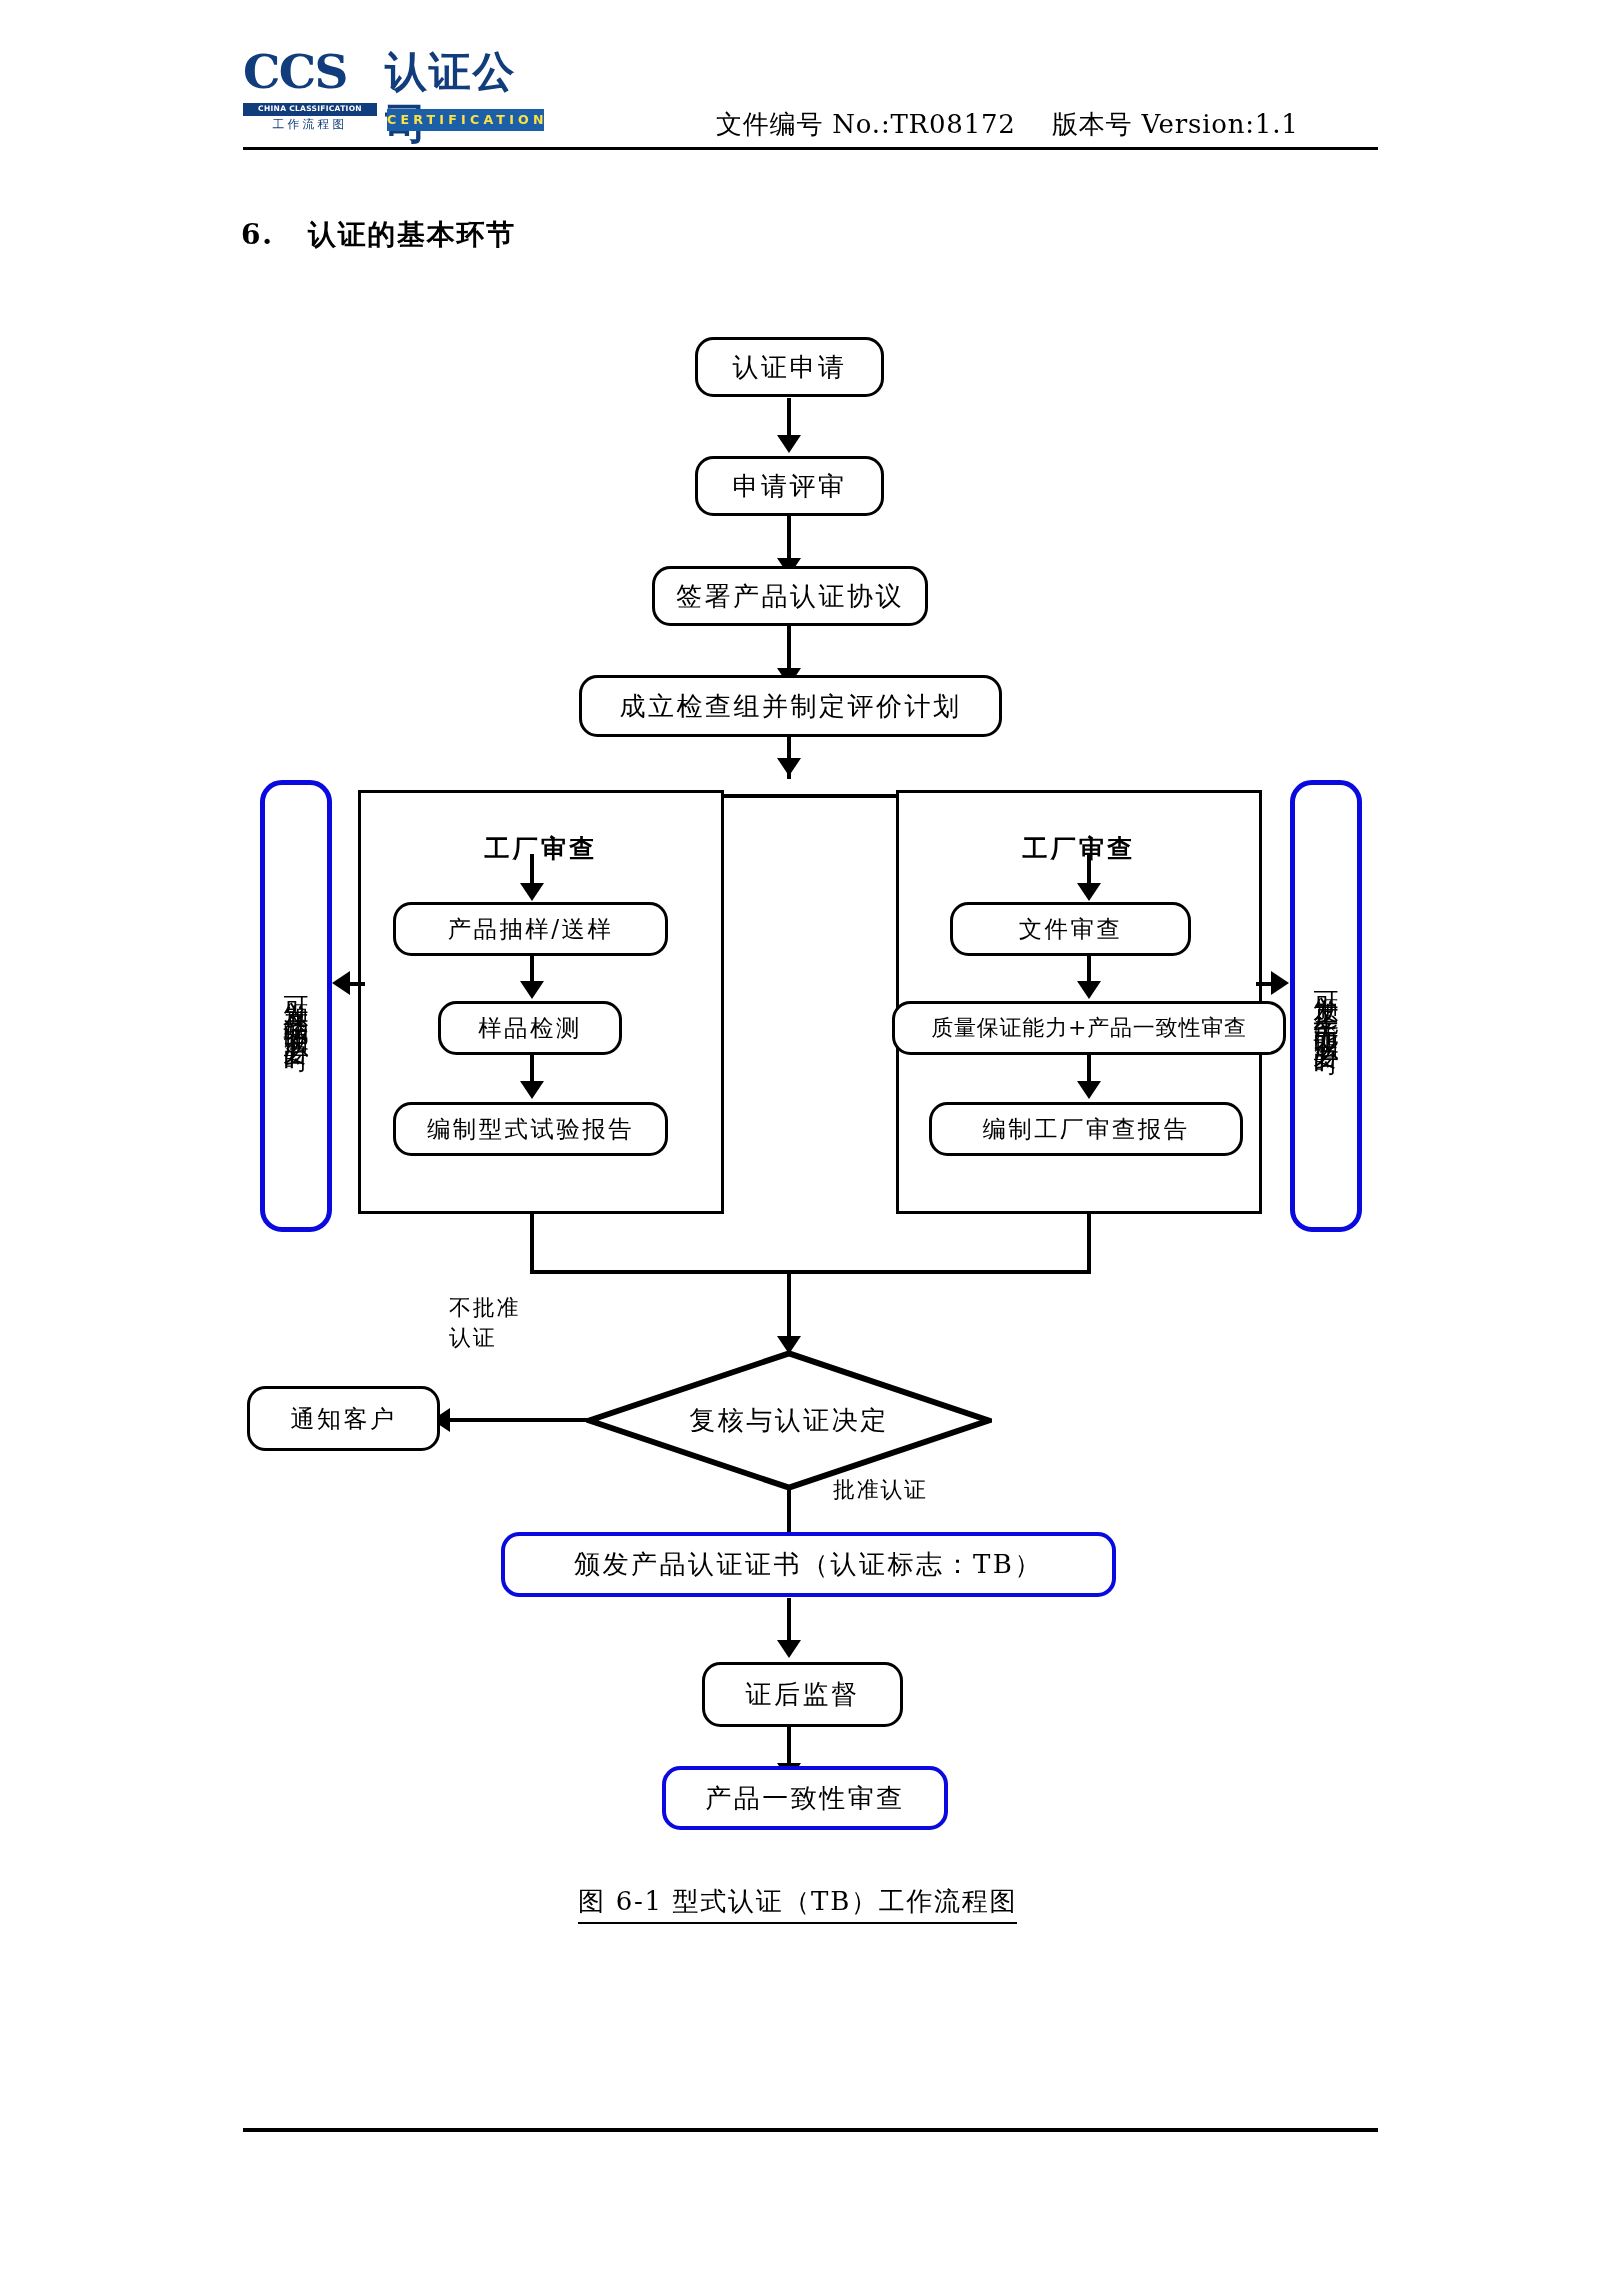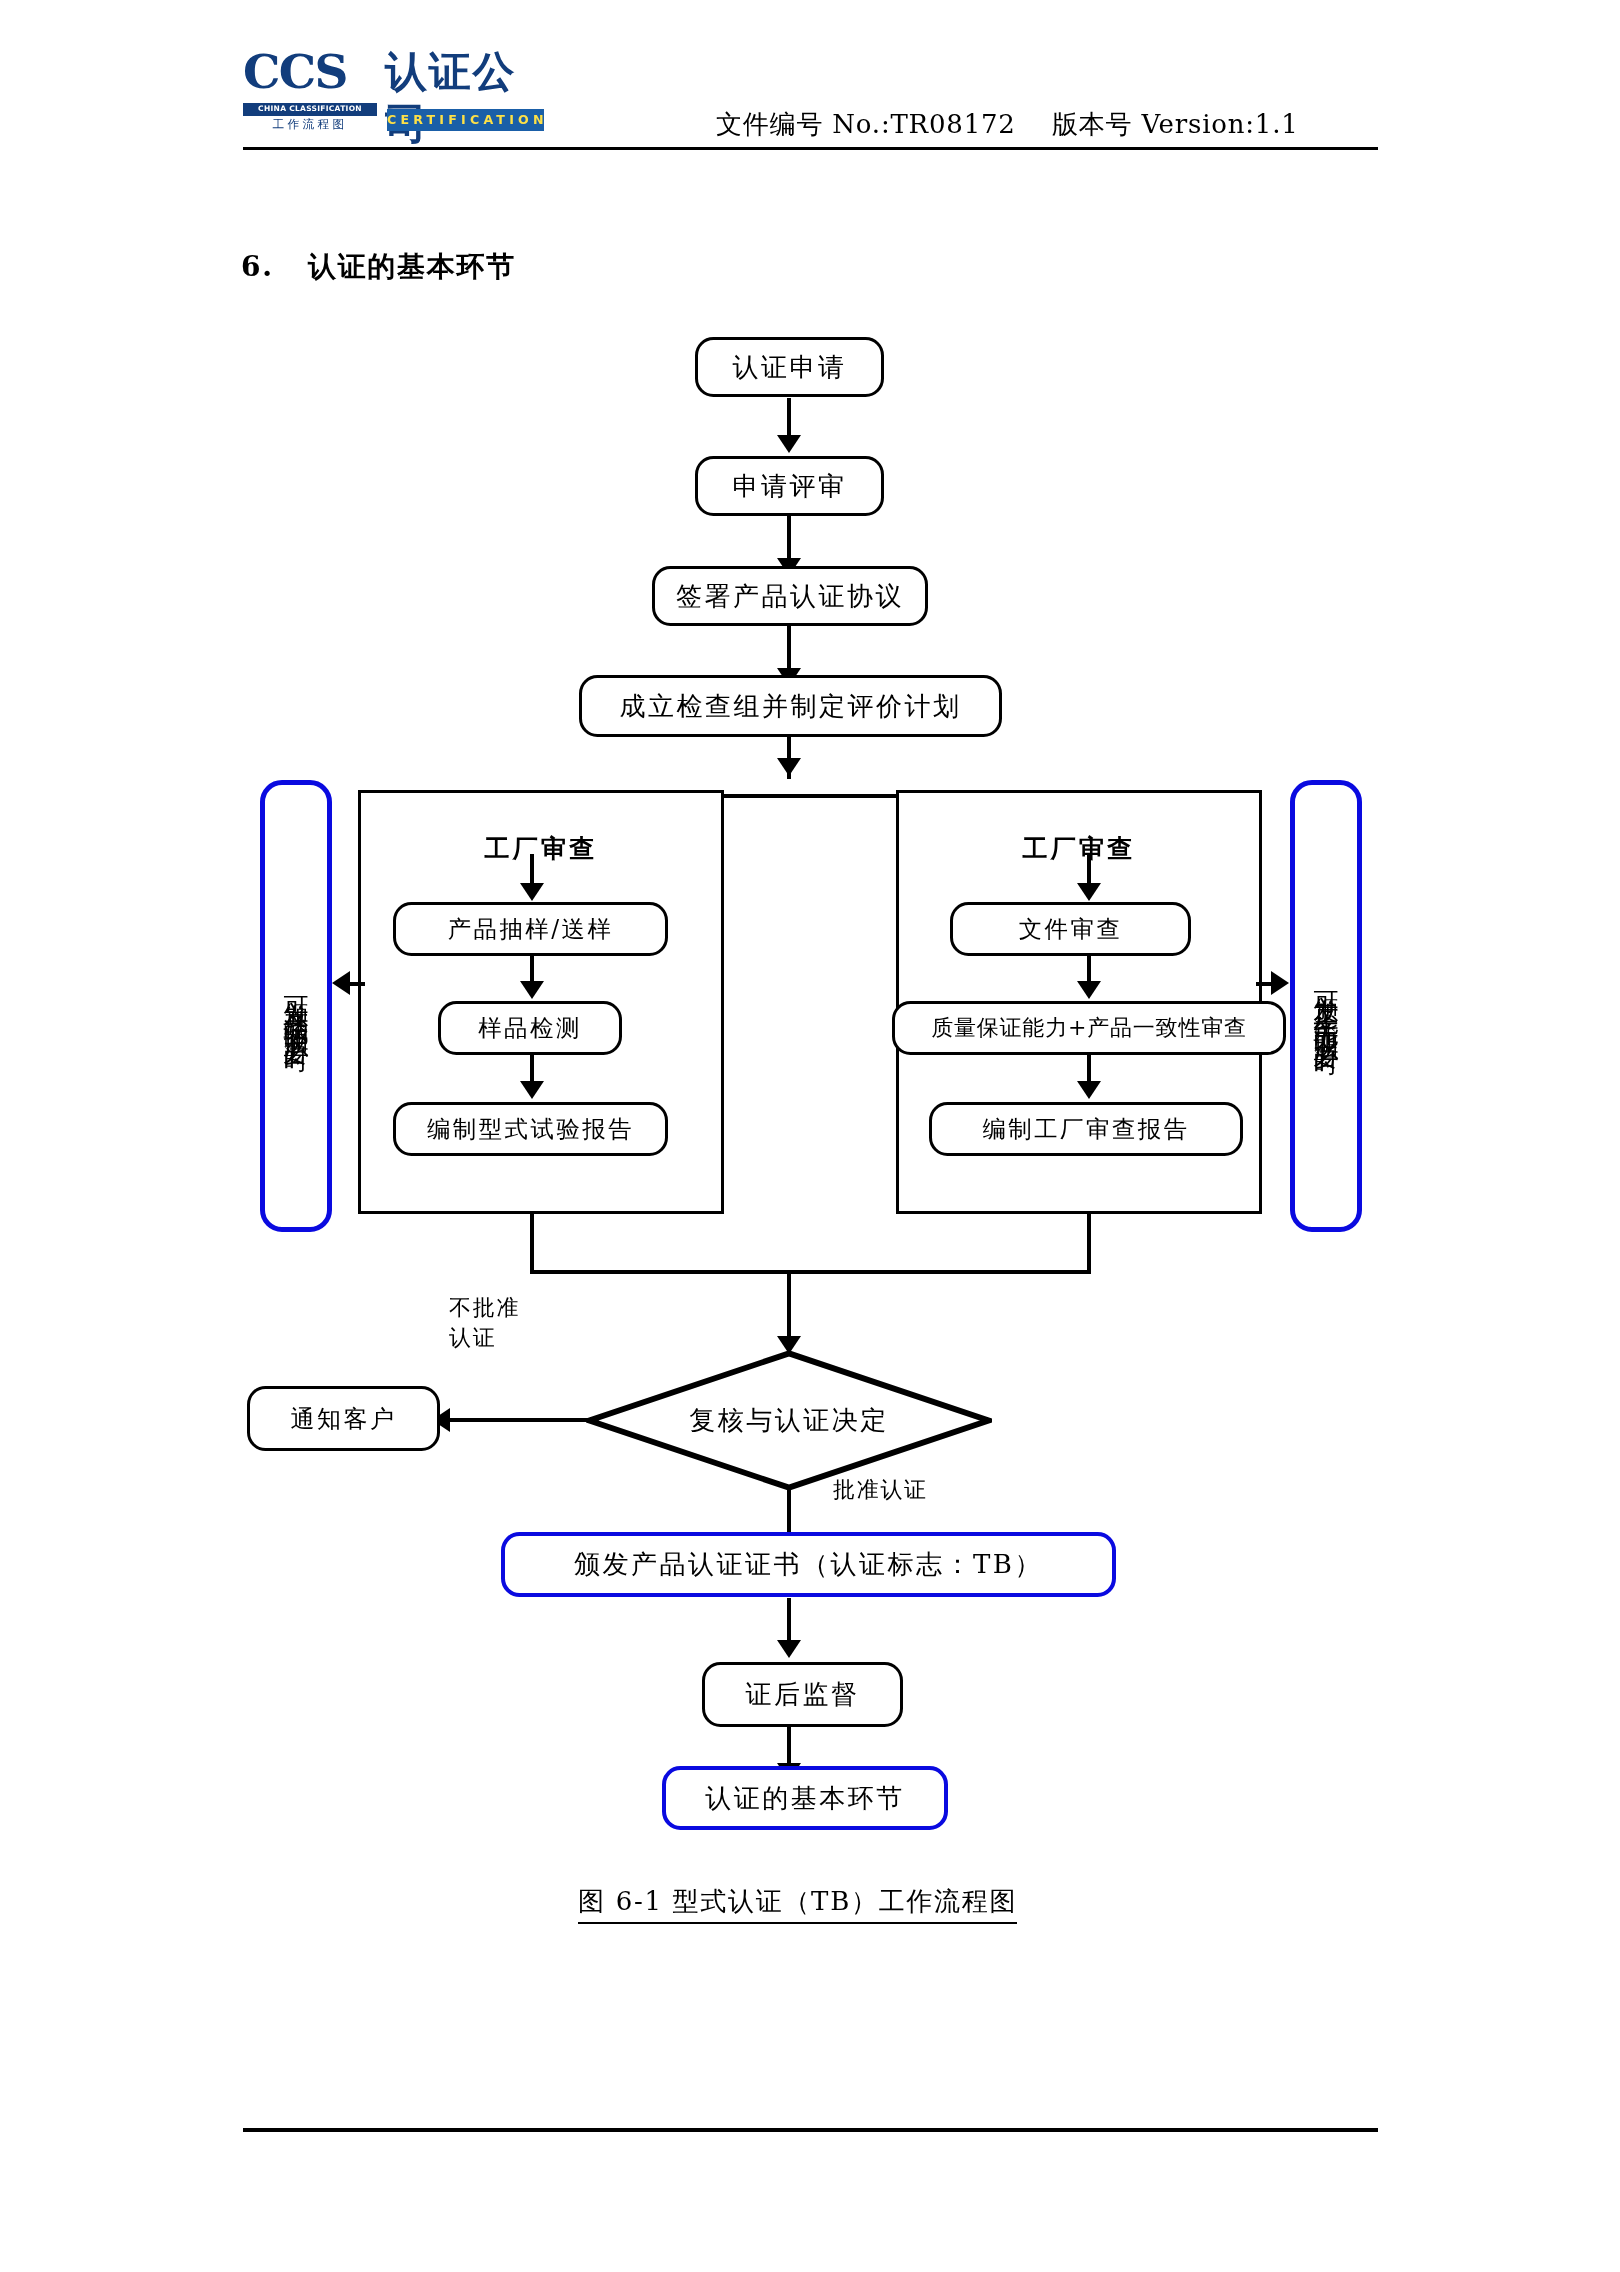--- a/index.html
+++ b/index.html
@@ -26,21 +26,21 @@
      font-family:"DejaVu Sans","Liberation Sans",sans-serif;}
   .logo-cert{position:absolute;left:144px;top:65px;width:157px;height:22px;background:#1a5fa8;
      color:#fde047;font-size:12.6px;line-height:22px;text-align:center;letter-spacing:4.2px;font-weight:bold;}
 
   .doc-meta{position:absolute;left:716px;top:107px;font-size:26px;letter-spacing:0.8px;
      font-family:"DejaVu Serif","Liberation Serif",serif;white-space:pre;}
   .header-rule{position:absolute;left:243px;top:147px;width:1135px;height:3.3px;background:#000;}
 
   
   .sec-head{position:absolute;left:241px;top:216px;font-size:28px;font-weight:bold;
-     font-family:"DejaVu Serif","Liberation Serif",serif;letter-spacing:1.7px;white-space:pre;margin-top:32px;}
+     font-family:"DejaVu Serif","Liberation Serif",serif;letter-spacing:1.7px;white-space:pre;}
 
   
   .node{position:absolute;box-sizing:border-box;border:3.3px solid #000;border-radius:18.4px;
      background:#fff;display:flex;align-items:center;justify-content:center;
      font-family:"DejaVu Serif","Liberation Serif",serif;letter-spacing:2.5px;}
   .node.blue{border-color:#0a0ae0;border-width:4.2px;}
   .panel{position:absolute;box-sizing:border-box;border:3.3px solid #000;background:#fff;}
   .panel-title{position:absolute;width:100%;text-align:center;font-weight:bold;
      font-family:"DejaVu Serif","Liberation Serif",serif;letter-spacing:3.3px;font-size:25px;}
   .ln{position:absolute;background:#000;}
@@ -194,21 +194,21 @@
     <div class="edge-label" style="left:833px;top:1475px;width:151px;text-align:left;">批准认证</div>
 
     <div class="node blue" style="left:501px;top:1532px;width:615px;height:65px;font-size:26px;">颁发产品认证证书（认证标志：TB）</div>
     <div class="ln vl" style="left:787px;top:1598px;height:50px;"></div>
     <div class="arrow-d" style="left:777px;top:1640px;"></div>
 
     <div class="node" style="left:702px;top:1662px;width:201px;height:65px;font-size:26px;">证后监督</div>
     <div class="ln vl" style="left:787px;top:1727px;height:45px;"></div>
     <div class="arrow-d" style="left:777px;top:1763px;"></div>
 
-    <div class="node blue" style="left:662px;top:1766px;width:286px;height:64px;font-size:26px;">认证的基本环节</div>
+    <div class="node blue" style="left:662px;top:1766px;width:286px;height:64px;font-size:26px;">产品一致性审查</div>
 
     <div class="fig-cap" style="left:578px;top:1884px;">图 6-1 型式认证（TB）工作流程图</div>
   </div>
 
   <div class="footer-rule"></div>
 
 </div>
 
 
 </body></html>

